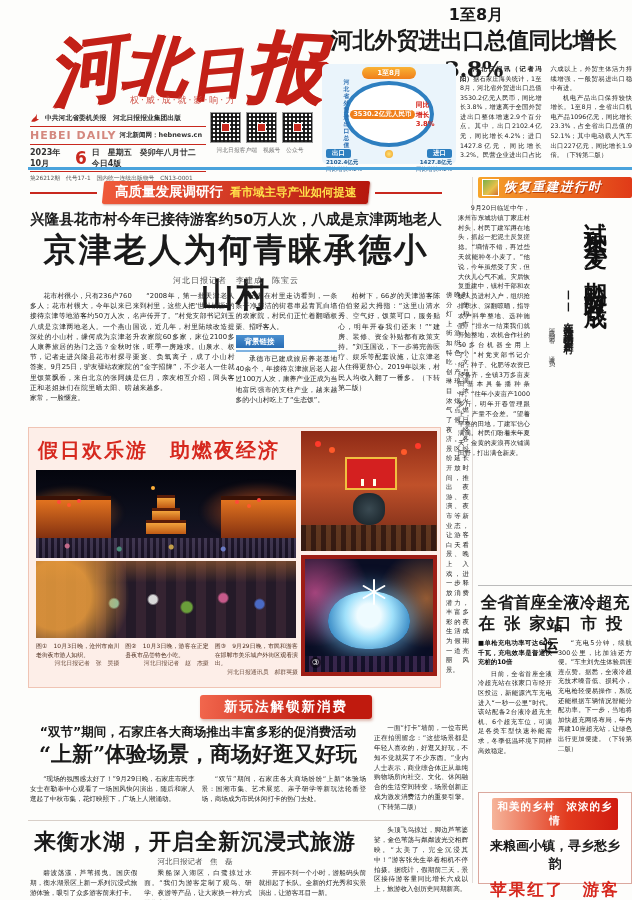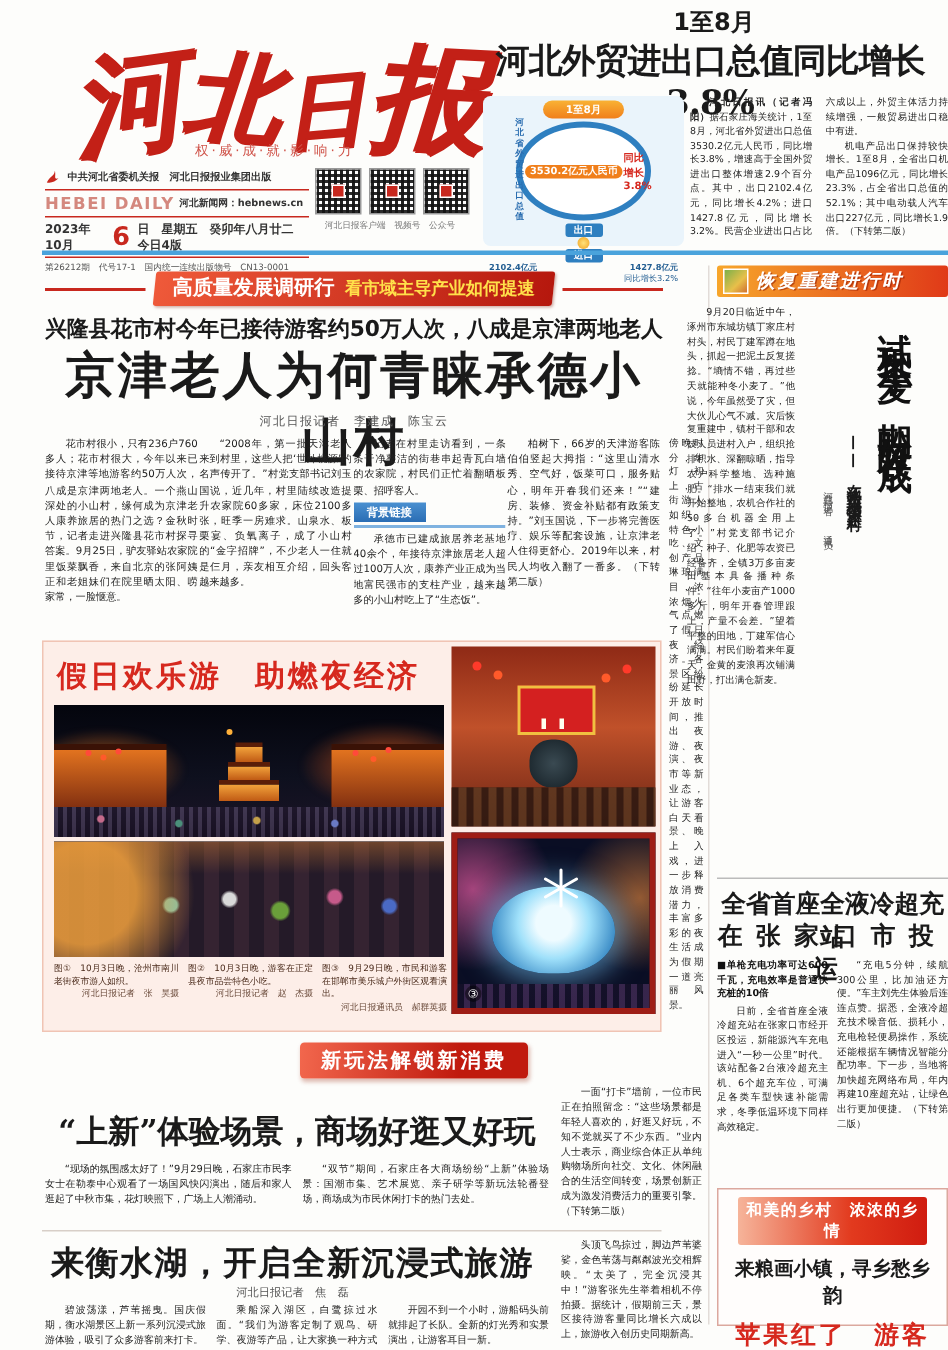--- a/index.html
+++ b/index.html
@@ -39,21 +39,21 @@
 
   .info{position:absolute;left:322px;top:64px;width:134px;height:100px;background:#eaf4fb;border-radius:5px;
         padding:3px 4px;box-sizing:border-box;}
   .info-badge{width:54px;margin:0 auto;background:linear-gradient(#f9b234,#f07f1b);color:#fff;font-size:7px;
         font-weight:bold;text-align:center;border-radius:8px;padding:1px 0;}
   .info-circle{width:82px;height:58px;margin:2px auto 0;border:4px solid #2e7fc0;border-radius:50%;background:#fff;
         display:flex;align-items:center;justify-content:center;gap:1px;}
   .info-label{font-size:5.8px;color:#2a6db0;text-align:center;font-weight:bold;width:62px;line-height:1.2;}
   .info-total{background:#f07f1b;color:#fff;font-size:6.6px;font-weight:bold;border-radius:6px;padding:0 3px;white-space:nowrap;}
   .info-growth{color:#d6281e;font-size:6.8px;font-weight:900;}
-  .info-row{display:flex;justify-content:space-between;align-items:center;margin-top:2px;flex-direction:column;}
+  .info-row{display:flex;justify-content:space-between;align-items:center;margin-top:2px;}
   .tag{background:#2e7fc0;color:#fff;font-size:6.5px;font-weight:bold;padding:0 6px;border-radius:2px;}
   .coin{width:8px;height:8px;border-radius:50%;background:radial-gradient(#ffe27a,#f0a020);}
   .info-vals{display:flex;justify-content:space-between;font-size:5.5px;color:#235e92;margin-top:1px;line-height:1.25;}
   .info-vals b{display:block;}
 
   .top-body{position:absolute;left:460px;top:64px;width:172px;height:101px;overflow:hidden;
             column-count:2;column-gap:9px;font-size:6.3px;line-height:1.52;text-align:justify;color:#222;}
   .top-body p{margin:0;text-indent:2em;}
   .lead{font-weight:bold;}
 
@@ -140,21 +140,21 @@
   .flake{position:absolute;left:44%;top:18%;width:26px;height:26px;}
   .flake i{position:absolute;left:12px;top:0;width:2px;height:26px;background:#fff;border-radius:1px;}
   .flake i:nth-child(2){transform:rotate(60deg);}
   .flake i:nth-child(3){transform:rotate(120deg);}
   .crowdF{position:absolute;left:0;bottom:0;width:100%;height:14%;background:
       repeating-linear-gradient(90deg,rgba(20,16,40,.95) 0 4px,rgba(60,40,80,.9) 4px 8px);}
   .pbadge{position:absolute;left:5px;bottom:4px;width:11px;height:11px;border-radius:50%;background:rgba(0,0,0,.45);
       color:#fff;font-size:8px;line-height:11px;text-align:center;}
 
   
-  .nc-banner{position:absolute;left:200px;top:695px;width:152px;padding:3px 0;text-align:center;
+  .nc-banner{position:absolute;left:200px;top:695px;width:172px;padding:3px 0;text-align:center;
       background:linear-gradient(95deg,#f2674d,#c01a0e 70%);color:#fff;font-weight:900;font-size:13.5px;
       letter-spacing:2px;border-radius:3px;box-shadow:1px 2px 3px rgba(150,30,0,.3);}
   .nc-kicker{position:absolute;left:30px;top:724px;width:336px;text-align:center;font-size:12.5px;font-weight:900;}
   .nc-hl{position:absolute;left:26px;top:740px;width:344px;text-align:center;font-size:21px;font-weight:900;
       font-family:"DejaVu Serif","Liberation Serif",serif;}
   .nc-cols{position:absolute;left:30px;top:775px;width:336px;height:43px;display:flex;gap:7px;overflow:hidden;}
   .nc-cols .bc,.hs-cols .bc{font-size:6.6px;}
   .nc-right{position:absolute;left:374px;top:724px;width:94px;height:94px;font-size:6.6px;line-height:1.5;
       text-align:justify;overflow:hidden;color:#222;}
 
@@ -354,20 +354,21 @@
         <span class="cr">河北日报记者　赵　杰摄</span>
       </div>
       <div class="cap">
         <span>图③　9月29日晚，市民和游客在邯郸市美乐城户外街区观看演出。</span>
         <span class="cr">河北日报通讯员　郝群英摄</span>
       </div>
     </div>
   </div>
 
   <div class="nc-banner">新玩法解锁新消费</div>
+  <div class="nc-kicker">“双节”期间，石家庄各大商场推出丰富多彩的促消费活动</div>
   <div class="nc-hl">“上新”体验场景，商场好逛又好玩</div>
   <div class="nc-cols">
     <div class="bc">
         <span class="ind">“现场的氛围感太好了！”9月29日晚，石家庄市民李女士在勒泰中心观看了一场国风快闪演出，随后和家人逛起了中秋市集，花灯映照下，广场上人潮涌动。</span>
       </div>
     <div class="bc">
         <span class="ind">“双节”期间，石家庄各大商场纷纷“上新”体验场景：国潮市集、艺术展览、亲子研学等新玩法轮番登场，商场成为市民休闲打卡的热门去处。</span>
       </div>
   </div>
   <div class="nc-right">

